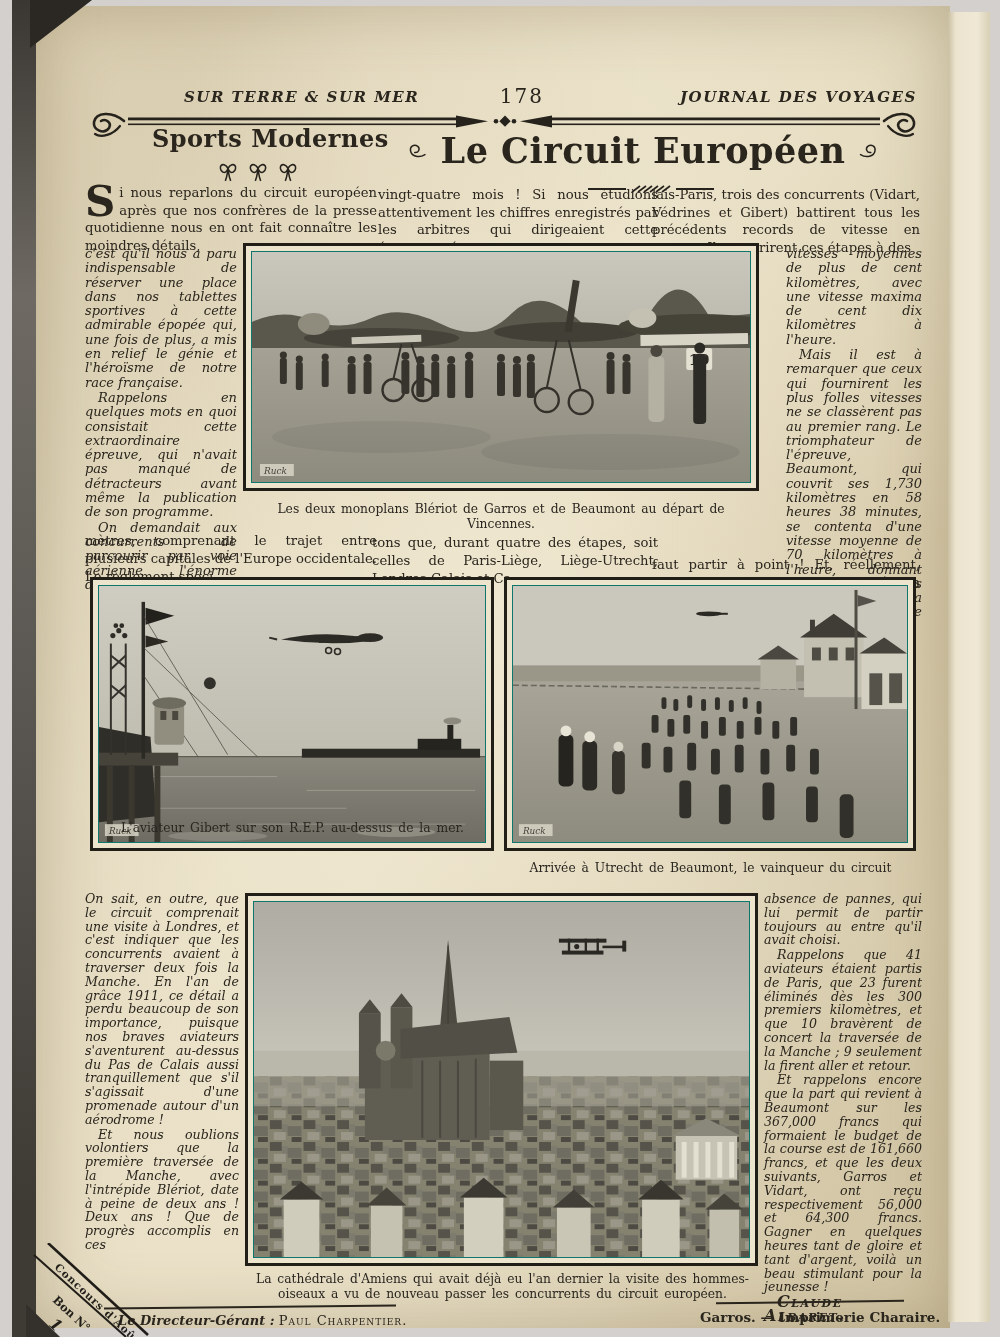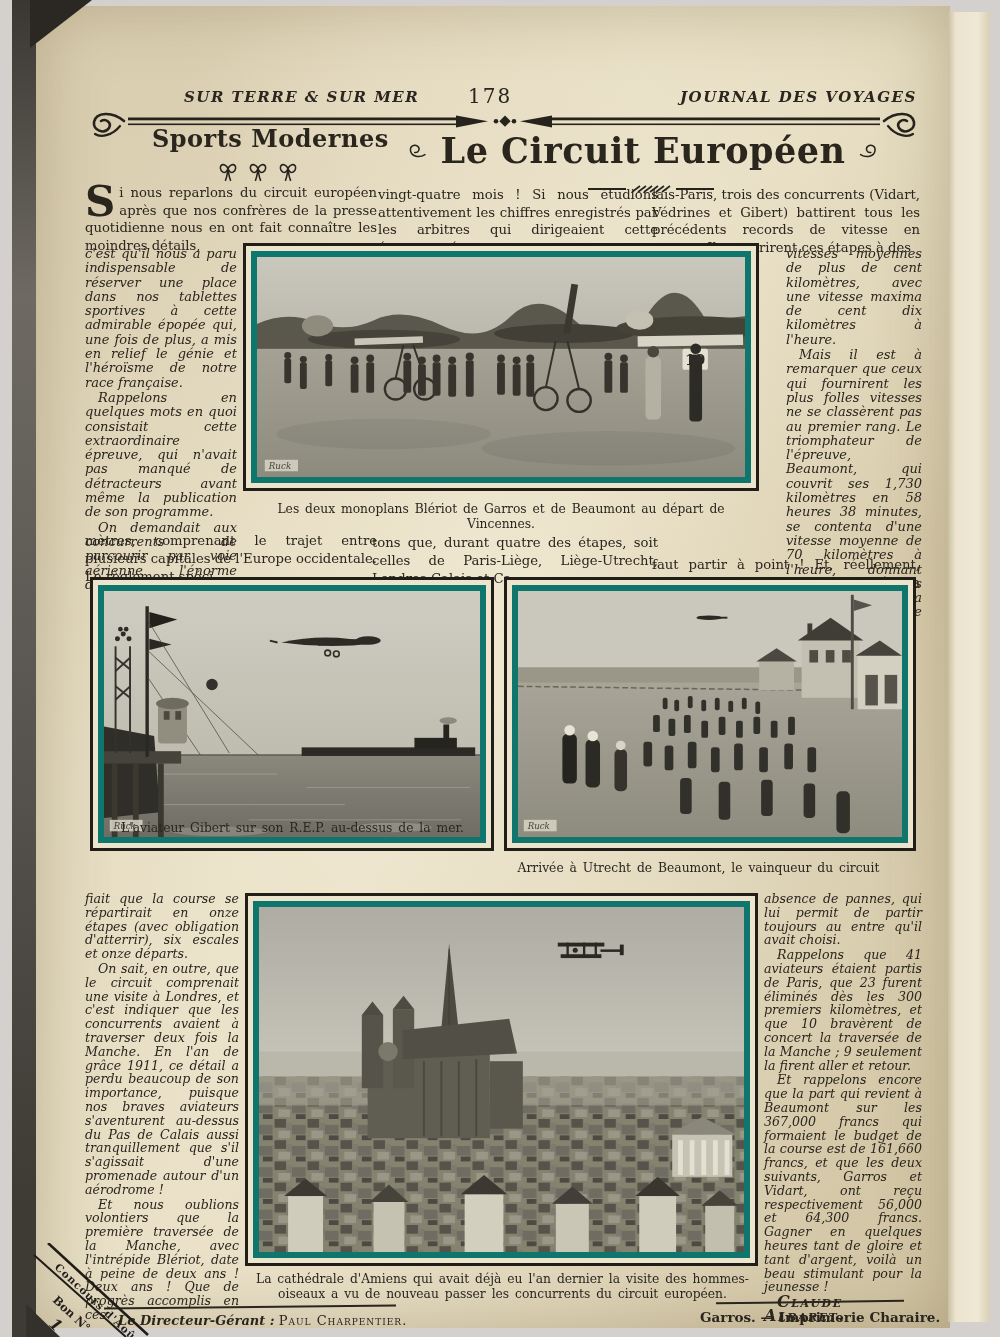--- a/index.html
+++ b/index.html
@@ -19,40 +19,40 @@
   .corner-tl{position:absolute;left:30px;top:0;width:62px;height:48px;background:#2b2824;
     clip-path:polygon(0 0,100% 0,0 100%);}
   .corner-bl{position:absolute;left:26px;top:1290px;width:34px;height:47px;background:#332f2a;
     clip-path:polygon(0 30%,100% 100%,0 100%);}
   .edge-right-sheet{position:absolute;left:948px;top:12px;width:42px;height:1310px;
     background:linear-gradient(90deg,#c9bfa2,#ece4cf 18%,#efe8d5 70%,#d8cfb5);}
   
   .pub{position:absolute;font-style:italic;font-weight:bold;font-size:15px;letter-spacing:1.5px;
        text-transform:uppercase;white-space:nowrap;margin-left:32px;}
   .pub-left{left:152px;top:88px;}
-  .page-num{position:absolute;left:468px;top:84px;width:64px;text-align:left;font-size:20px;letter-spacing:2px;}
+  .page-num{position:absolute;left:480px;top:84px;width:64px;text-align:right;font-size:20px;letter-spacing:2px;}
   .pub-right{left:648px;top:88px;width:234px;text-align:right;}
   .header-rule{position:absolute;left:88px;top:102px;}
   .section-title{position:absolute;left:152px;top:124px;font-size:24px;font-weight:bold;letter-spacing:.5px;text-align:center;}
   .fleurons{position:absolute;left:188px;top:160px;width:140px;display:flex;justify-content:center;gap:12px;}
   .article-title{position:absolute;left:408px;top:130px;width:470px;display:flex;align-items:center;
        justify-content:center;gap:14px;font-size:35px;font-weight:bold;letter-spacing:.5px;white-space:nowrap;}
   .title-divider{position:absolute;left:588px;top:182px;}
   
   .tx{position:absolute;font-size:13px;line-height:14.3px;text-align:justify;}
   .tx p{margin:0;font-style:italic;}
   .tx p + p{text-indent:13px;margin-top:1px;}
   .row{position:absolute;font-size:13.2px;line-height:17.5px;text-align:justify;}
   .dropcap{float:left;font-size:42px;line-height:32px;font-weight:bold;padding:2px 4px 0 0;}
   .bcol{line-height:13.8px;font-size:12.6px;}
   .sig{text-align:left;font-variant:small-caps;font-weight:bold;letter-spacing:1.5px;
        font-size:16px;padding-right:6px;margin-top:3px;}
   
   .photo{position:absolute;box-sizing:border-box;border:3px solid #211d17;background:#ece4cd;padding:5px;}
-  .photo-inner{width:100%;height:100%;border:6px solid #0f766e;overflow:hidden;box-sizing:border-box;background:#0ea5e9;}
+  .photo-inner{width:100%;height:100%;border:1px solid #0f766e;overflow:hidden;box-sizing:border-box;background:#0ea5e9;}
   .photo-inner svg{display:block;width:100%;height:100%;}
   .caption{position:absolute;font-size:12.3px;line-height:15px;text-align:center;color:#2a2620;word-spacing:2px;}
   
   .footer-rule{position:absolute;height:0;border-top:2px solid #2a251d;}
   .footer-left{position:absolute;left:118px;top:1313px;font-size:13px;white-space:nowrap;}
   .footer-left .lbl{font-style:italic;font-weight:bold;}
   .footer-left .name{font-variant:small-caps;letter-spacing:1px;}
   .footer-right{position:absolute;left:700px;top:1309px;width:215px;text-align:right;font-size:13.5px;
        font-weight:bold;white-space:nowrap;}
   .coupon{position:absolute;left:26px;top:1243px;}
@@ -422,24 +422,23 @@
           <rect x="100" y="166" width="13" height="44" rx="5" fill="#35332c"></rect>
             <circle cx="106.5" cy="162" r="5" fill="#d8d5c6"></circle>
         </g>
         <g class="credit-box">
             <rect x="6" y="240" width="34" height="12" fill="#d9d5c6"></rect>
           <text x="10" y="250" font-size="9" font-style="italic" fill="#3a362e" font-family="DejaVu Serif, Liberation Serif, serif">Ruck</text>
           </g>
       </svg>
     </div>
   </div>
-  <div class="caption" style="left:496px;top:861px;width:405px;">Arrivée à Utrecht de Beaumont, le vainqueur du circuit</div>
+  <div class="caption" style="left:508px;top:861px;width:405px;">Arrivée à Utrecht de Beaumont, le vainqueur du circuit</div>
 
   <div class="tx bcol" style="left:85px;top:892px;width:154px;">
-    <p>fiait que la course se répartirait en onze étapes (avec obligation d'atterrir), six escales et onze départs.</p>
     <p>On sait, en outre, que le circuit comprenait une visite à Londres, et c'est indiquer que les concurrents avaient à traverser deux fois la Manche. En l'an de grâce 1911, ce détail a perdu beaucoup de son importance, puisque nos braves aviateurs s'aventurent au-dessus du Pas de Calais aussi tranquillement que s'il s'agissait d'une promenade autour d'un aérodrome !</p>
     <p>Et nous oublions volontiers que la première traversée de la Manche, avec l'intrépide Blériot, date à peine de deux ans ! Deux ans ! Que de progrès accomplis en ces</p>
   </div>
 
   <div class="photo" style="left:245px;top:893px;width:513px;height:373px;">
     <div class="photo-inner">
       <svg viewBox="0 0 500 358" preserveAspectRatio="none">
         <defs>
           <linearGradient id="g4sky" x1="0" y1="0" x2="0" y2="1">
             <stop offset="0" stop-color="#aeaca3"></stop>

